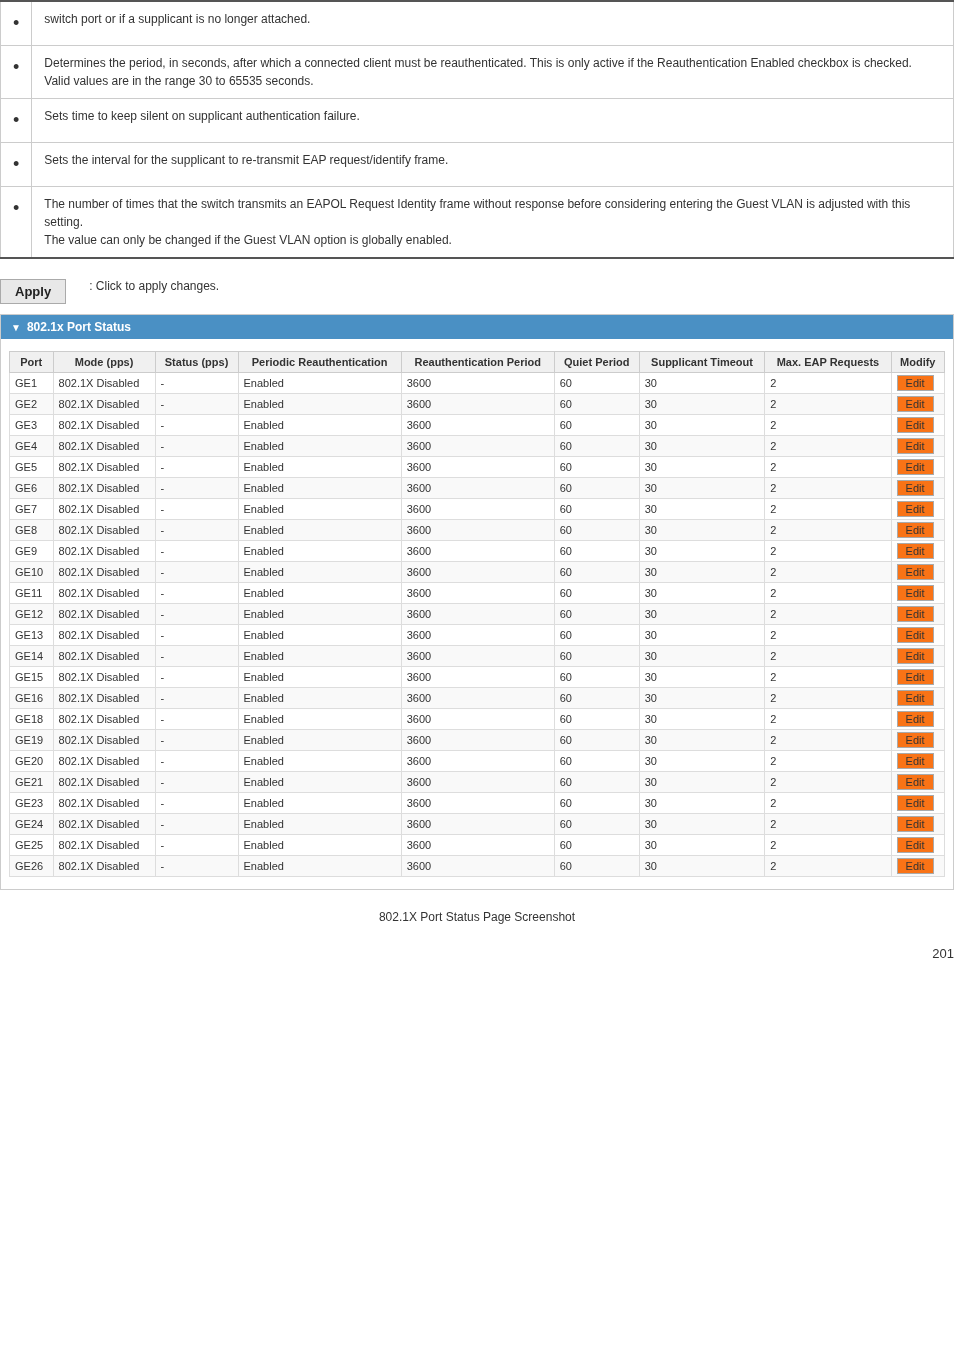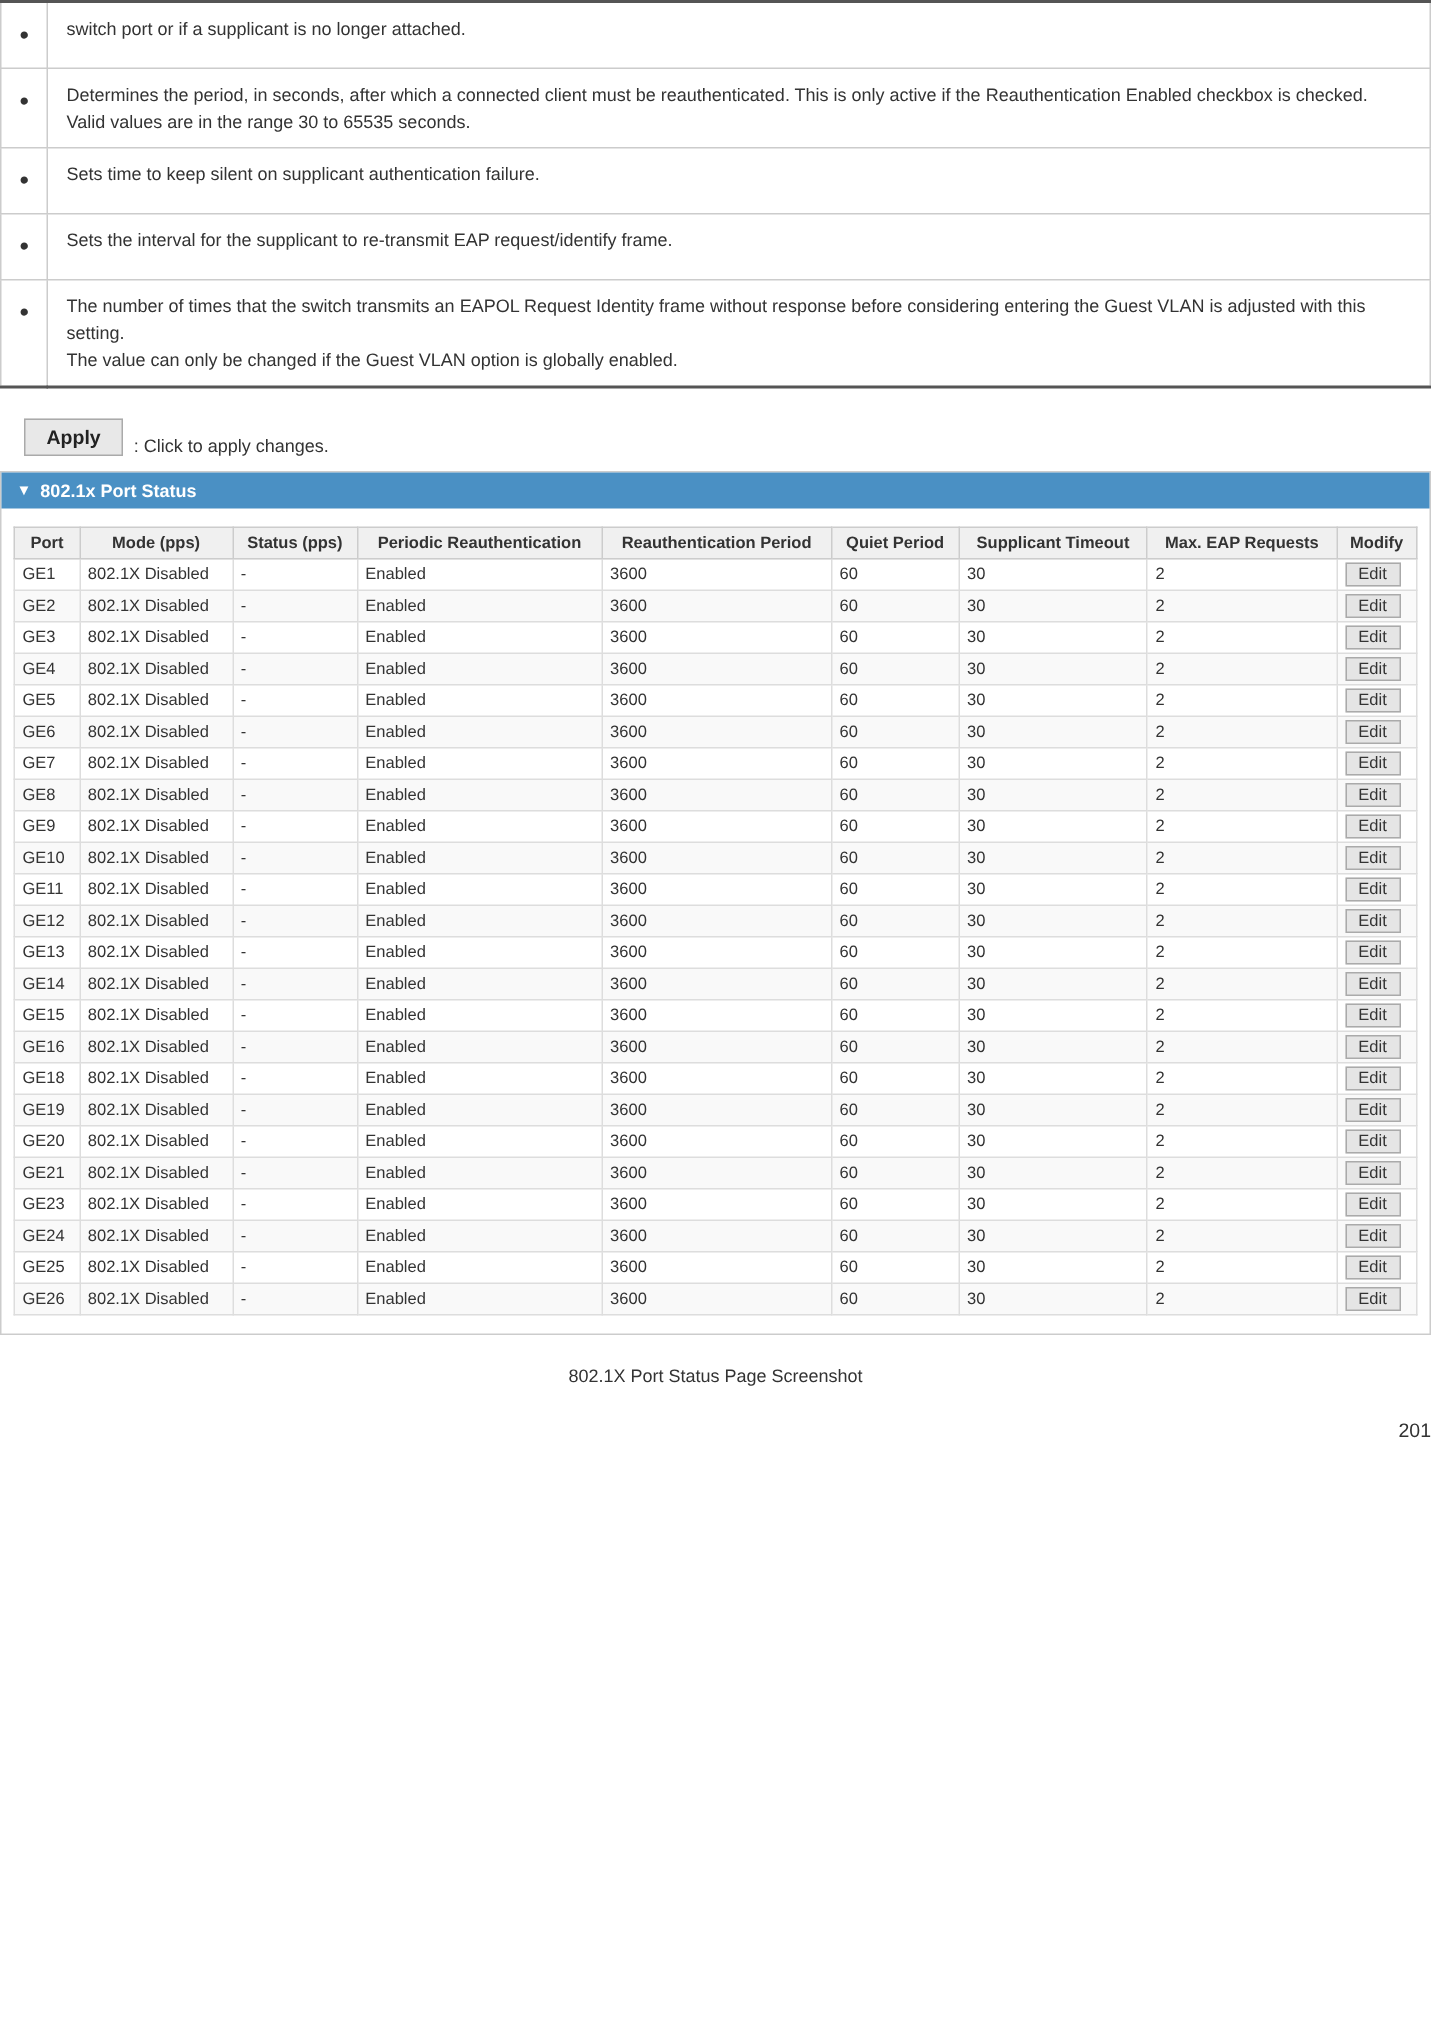--- a/index.html
+++ b/index.html
@@ -28,35 +28,35 @@
     }
     .info-table td.bullet-cell {
       width: 30px;
       text-align: center;
       font-size: 18px;
     }
 
     
     .apply-section {
       display: flex;
-      align-items: flex-end;
+      align-items: flex-start;
       margin: 18px 0 10px 0;
-      padding-left: 16px;
+      padding-left: 0;
     }
     .apply-btn {
       background: #e8e8e8;
       border: 1px solid #aaa;
       padding: 4px 14px;
       font-size: 13px;
       font-weight: bold;
       cursor: pointer;
       color: #222;
     }
     .apply-desc {
-      margin-left: 7px;
+      margin-left: 23px;
       font-size: 12px;
       color: #333;
     }
 
     
     .port-status-section {
       border: 1px solid #ccc;
       margin-bottom: 20px;
     }
     .port-status-header {
@@ -91,21 +91,21 @@
     .port-table td {
       border: 1px solid #ddd;
       padding: 2px 5px;
       font-size: 11px;
       white-space: nowrap;
     }
     .port-table tr:nth-child(even) td {
       background: #f9f9f9;
     }
     .edit-btn {
-      background: #e5e5e5;
+      background: #f97316;
       border: 1px solid #aaa;
       padding: 1px 8px;
       font-size: 11px;
       cursor: pointer;
       color: #333;
     }
 
     
     .footer {
       text-align: center;

